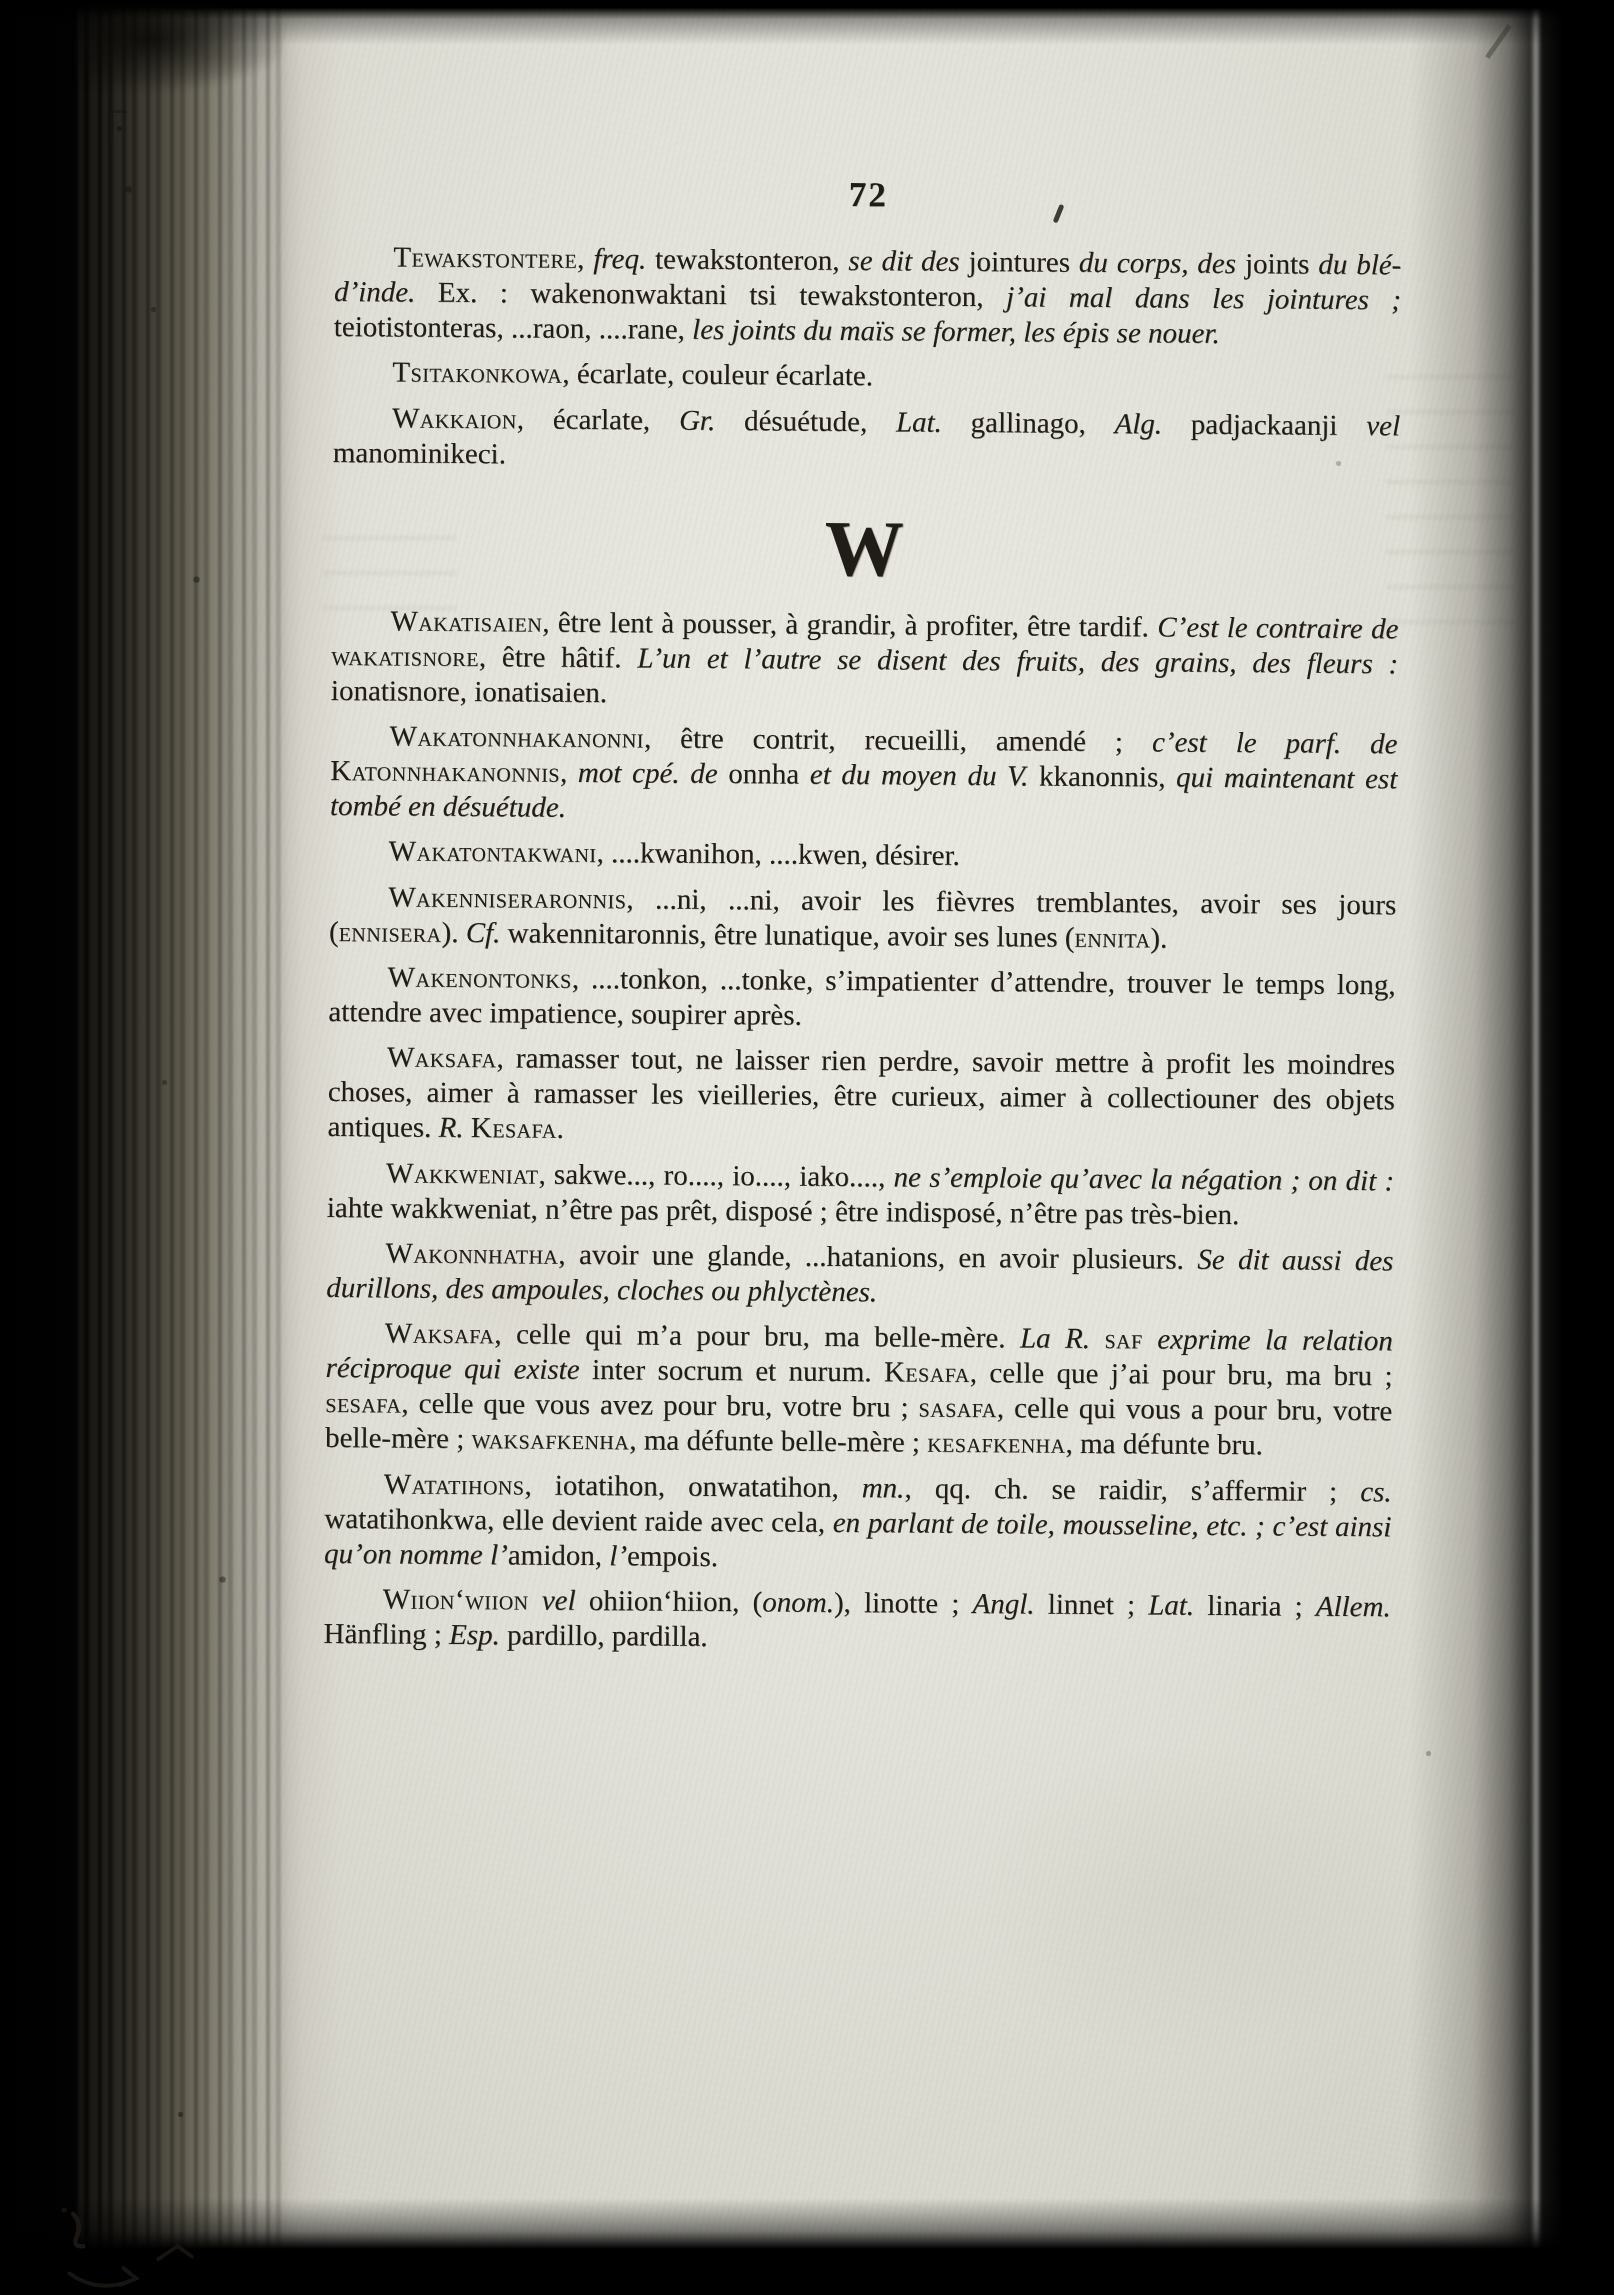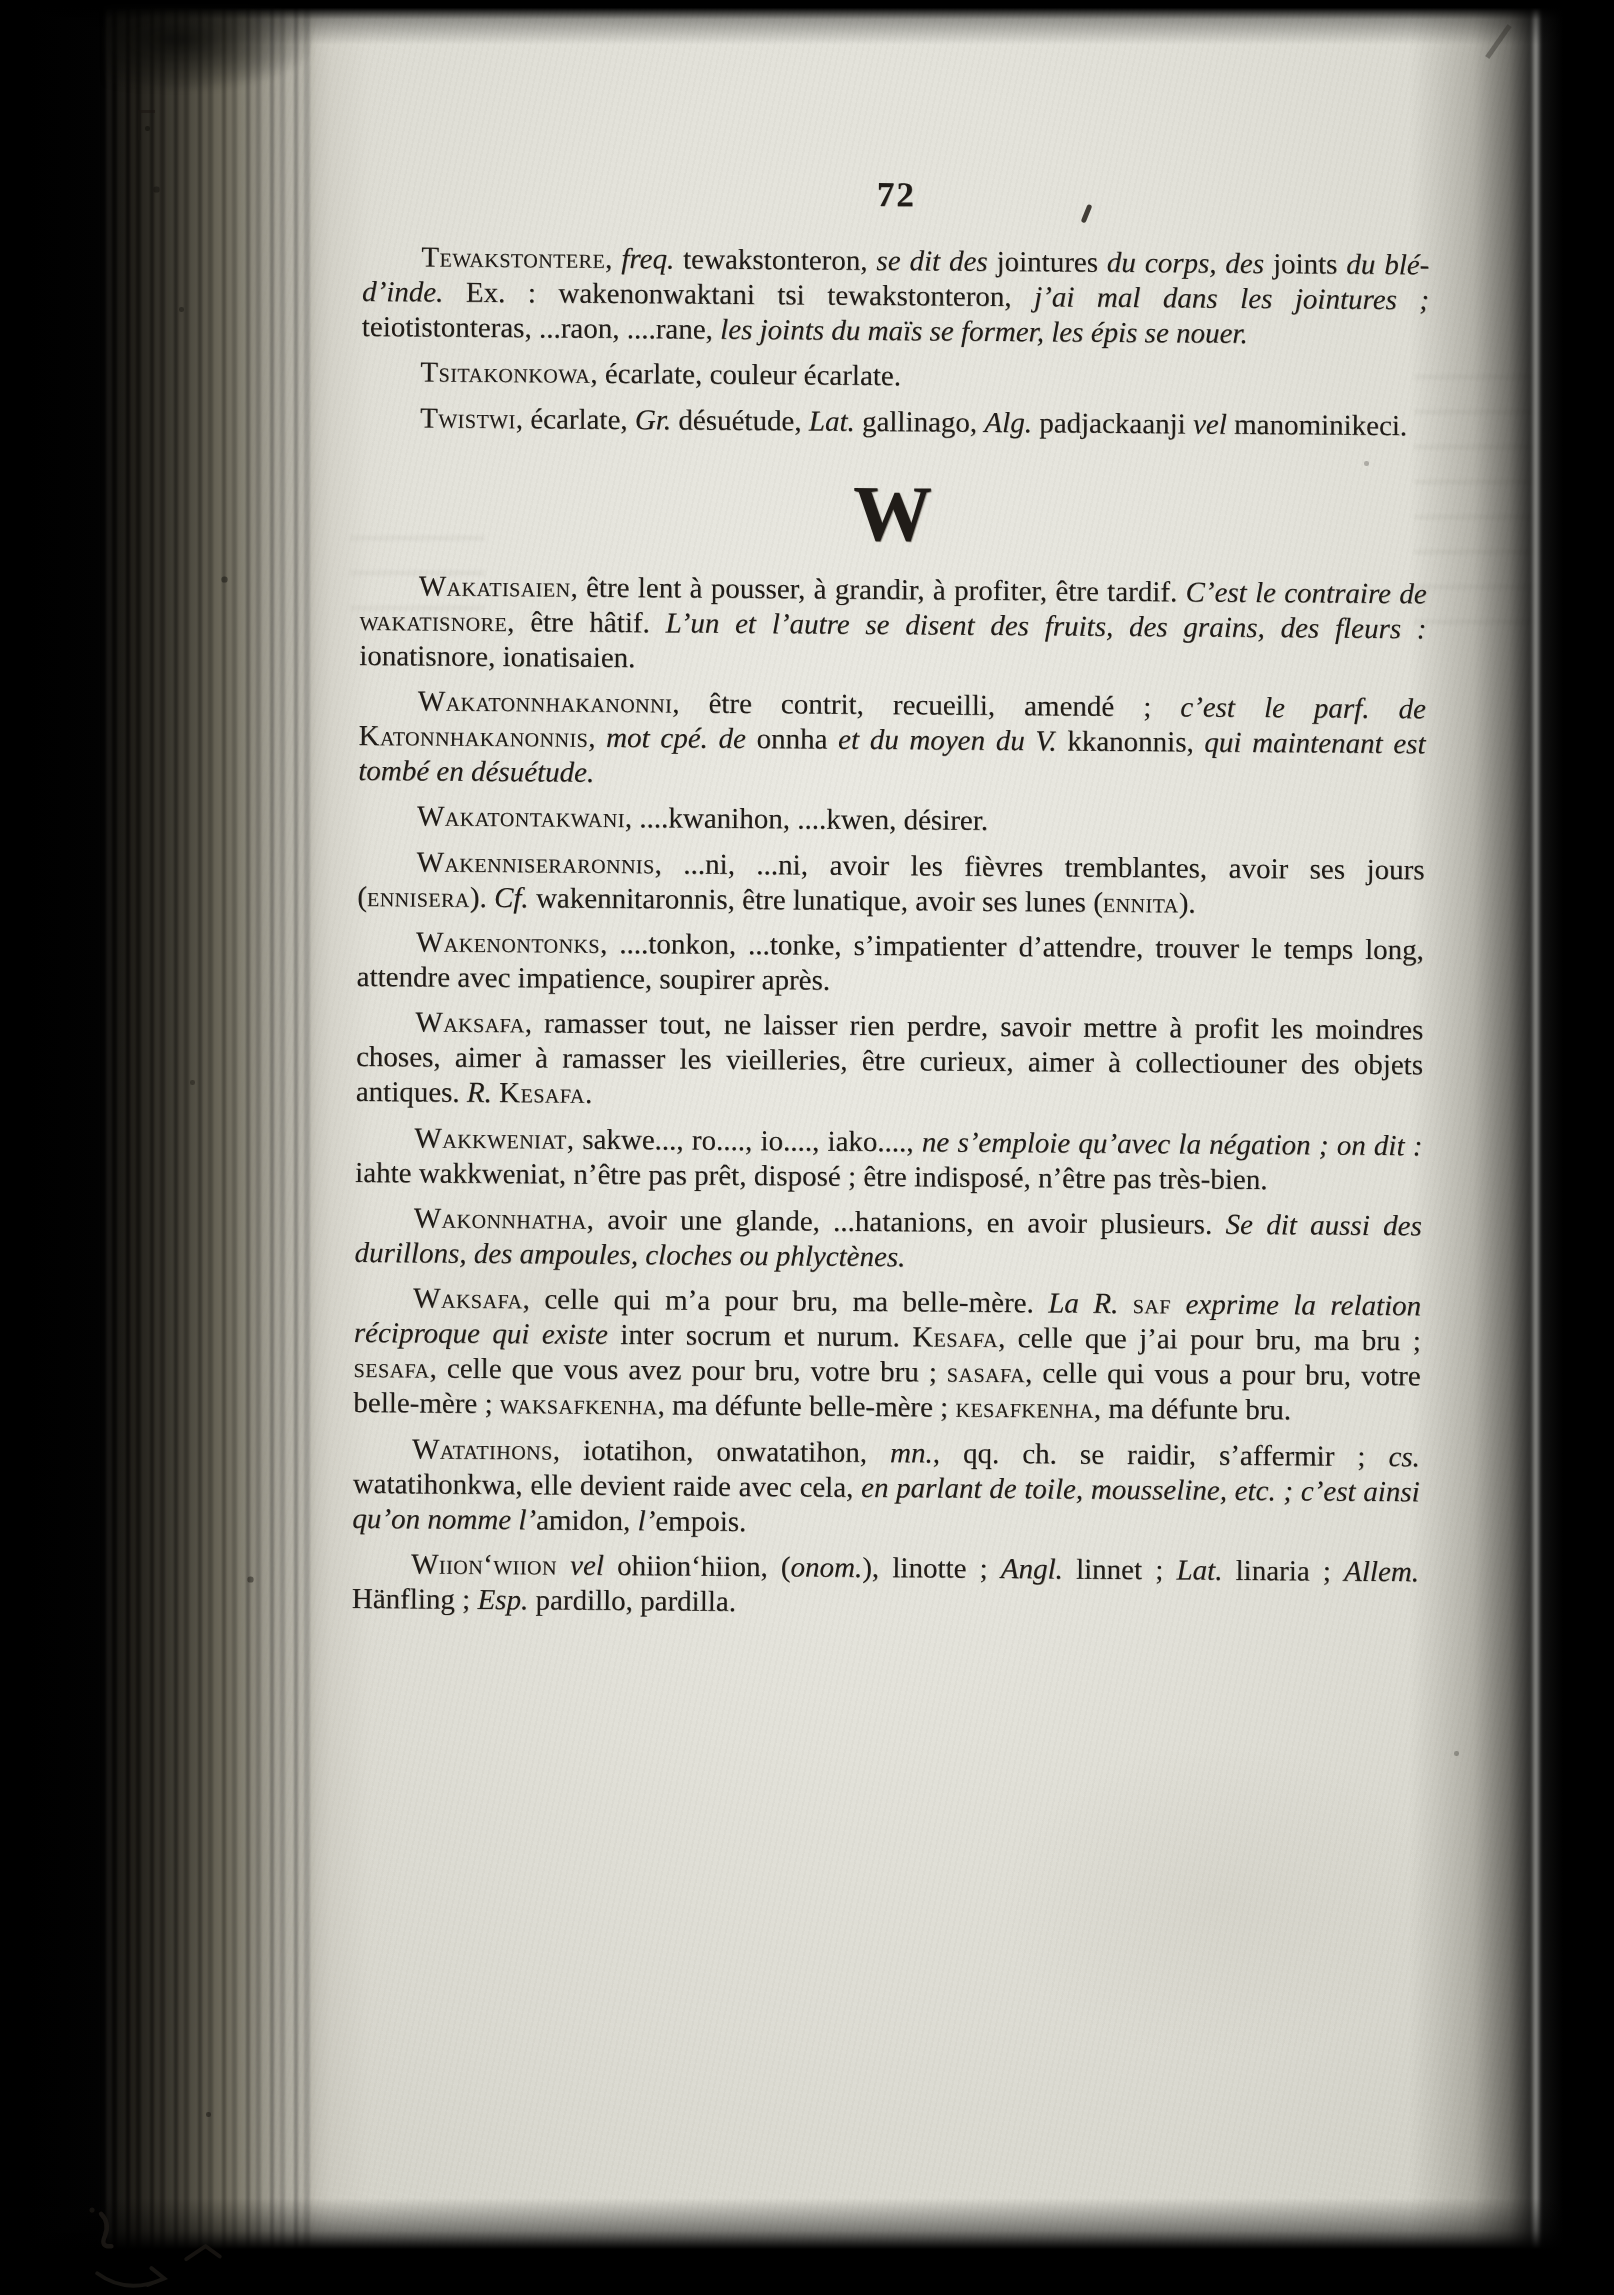--- a/index.html
+++ b/index.html
@@ -4,21 +4,21 @@
 <style>
   * { box-sizing: border-box; }
   html, body { margin: 0; padding: 0; }
   body {
     width: 1615px; height: 2295px;
     background: #000;
     position: relative;
     overflow: hidden;
     font-family: "Liberation Serif", "DejaVu Serif", serif;
   }
-  .scan { position: absolute; inset: 0; margin-left: 28px; }
+  .scan { position: absolute; inset: 0; }
 
   
   .paper-base {
     position: absolute; inset: 0;
     background:
       radial-gradient(ellipse at 52% 38%, #eae9e2 0%, #e3e2da 40%, #d9d8cf 68%, #c8c7bd 100%);
   }
   
   .grain {
     position: absolute; inset: 0;
@@ -162,21 +162,21 @@
   <div class="corner-smudge"></div>
   <div class="corner-hook"></div>
   <div class="topright-scratch"></div>
   <div class="specks"></div>
 
   <div class="text-flow">
     <div class="folio">72</div>
     <div id="entries-container">
         <p class="entry"><span class="seg-sc">Tewakstontere</span><span class="seg-n">, </span><span class="seg-i">freq.</span><span class="seg-n"> tewakstonteron, </span><span class="seg-i">se dit des </span><span class="seg-n">jointures </span><span class="seg-i">du corps, des </span><span class="seg-n">joints </span><span class="seg-i">du blé-d’inde. </span><span class="seg-n">Ex. : wakenonwaktani tsi tewakstonteron, </span><span class="seg-i">j’ai mal dans les jointures ; </span><span class="seg-n">teiotistonteras, ...raon, ....rane, </span><span class="seg-i">les joints du maïs se former, les épis se nouer.</span></p>
         <p class="entry"><span class="seg-sc">Tsitakonkowa</span><span class="seg-n">, écarlate, couleur écarlate.</span></p>
-        <p class="entry"><span class="seg-sc">Twistwi</span><span class="seg-n">, écarlate, </span><span class="seg-i">Gr.</span><span class="seg-n"> désuétude, </span><span class="seg-i">Lat.</span><span class="seg-n"> gallinago, </span><span class="seg-i">Alg.</span><span class="seg-n"> padjackaanji </span><span class="seg-i">vel</span><span class="seg-n"> manominikeci.</span></p>
+        <p class="entry"><span class="seg-sc">Wakkaion</span><span class="seg-n">, écarlate, </span><span class="seg-i">Gr.</span><span class="seg-n"> désuétude, </span><span class="seg-i">Lat.</span><span class="seg-n"> gallinago, </span><span class="seg-i">Alg.</span><span class="seg-n"> padjackaanji </span><span class="seg-i">vel</span><span class="seg-n"> manominikeci.</span></p>
         <div class="letter-heading">W</div>
         <p class="entry"><span class="seg-sc">Wakatisaien</span><span class="seg-n">, être lent à pousser, à grandir, à profiter, être tardif. </span><span class="seg-i">C’est le contraire de </span><span class="seg-sc">wakatisnore</span><span class="seg-n">, être hâtif. </span><span class="seg-i">L’un et l’autre se disent des fruits, des grains, des fleurs : </span><span class="seg-n">ionatisnore, ionatisaien.</span></p>
         <p class="entry"><span class="seg-sc">Wakatonnhakanonni</span><span class="seg-n">, être contrit, recueilli, amendé ; </span><span class="seg-i">c’est le parf. de </span><span class="seg-sc">Katonnhakanonnis</span><span class="seg-n">, </span><span class="seg-i">mot cpé. de </span><span class="seg-n">onnha </span><span class="seg-i">et du moyen du V. </span><span class="seg-n">kkanonnis, </span><span class="seg-i">qui maintenant est tombé en désuétude.</span></p>
         <p class="entry"><span class="seg-sc">Wakatontakwani</span><span class="seg-n">, ....kwanihon, ....kwen, désirer.</span></p>
         <p class="entry"><span class="seg-sc">Wakenniseraronnis</span><span class="seg-n">, ...ni, ...ni, avoir les fièvres tremblantes, avoir ses jours (</span><span class="seg-sc">ennisera</span><span class="seg-n">). </span><span class="seg-i">Cf.</span><span class="seg-n"> wakennitaronnis, être lunatique, avoir ses lunes (</span><span class="seg-sc">ennita</span><span class="seg-n">).</span></p>
         <p class="entry"><span class="seg-sc">Wakenontonks</span><span class="seg-n">, ....tonkon, ...tonke, s’impatienter d’attendre, trouver le temps long, attendre avec impatience, soupirer après.</span></p>
         <p class="entry"><span class="seg-sc">Waksafa</span><span class="seg-n">, ramasser tout, ne laisser rien perdre, savoir mettre à profit les moindres choses, aimer à ramasser les vieilleries, être curieux, aimer à collectiouner des objets antiques. </span><span class="seg-i">R. </span><span class="seg-sc">Kesafa</span><span class="seg-n">.</span></p>
         <p class="entry"><span class="seg-sc">Wakkweniat</span><span class="seg-n">, sakwe..., ro...., io...., iako...., </span><span class="seg-i">ne s’emploie qu’avec la négation ; on dit : </span><span class="seg-n">iahte wakkweniat, n’être pas prêt, disposé ; être indisposé, n’être pas très-bien.</span></p>
         <p class="entry"><span class="seg-sc">Wakonnhatha</span><span class="seg-n">, avoir une glande, ...hatanions, en avoir plusieurs. </span><span class="seg-i">Se dit aussi des durillons, des ampoules, cloches ou phlyctènes.</span></p>
         <p class="entry"><span class="seg-sc">Waksafa</span><span class="seg-n">, celle qui m’a pour bru, ma belle-mère. </span><span class="seg-i">La R. </span><span class="seg-sc">saf</span><span class="seg-n"> </span><span class="seg-i">exprime la relation réciproque qui existe </span><span class="seg-n">inter socrum et nurum. </span><span class="seg-sc">Kesafa</span><span class="seg-n">, celle que j’ai pour bru, ma bru ; </span><span class="seg-sc">sesafa</span><span class="seg-n">, celle que vous avez pour bru, votre bru ; </span><span class="seg-sc">sasafa</span><span class="seg-n">, celle qui vous a pour bru, votre belle-mère ; </span><span class="seg-sc">waksafkenha</span><span class="seg-n">, ma défunte belle-mère ; </span><span class="seg-sc">kesafkenha</span><span class="seg-n">, ma défunte bru.</span></p>

